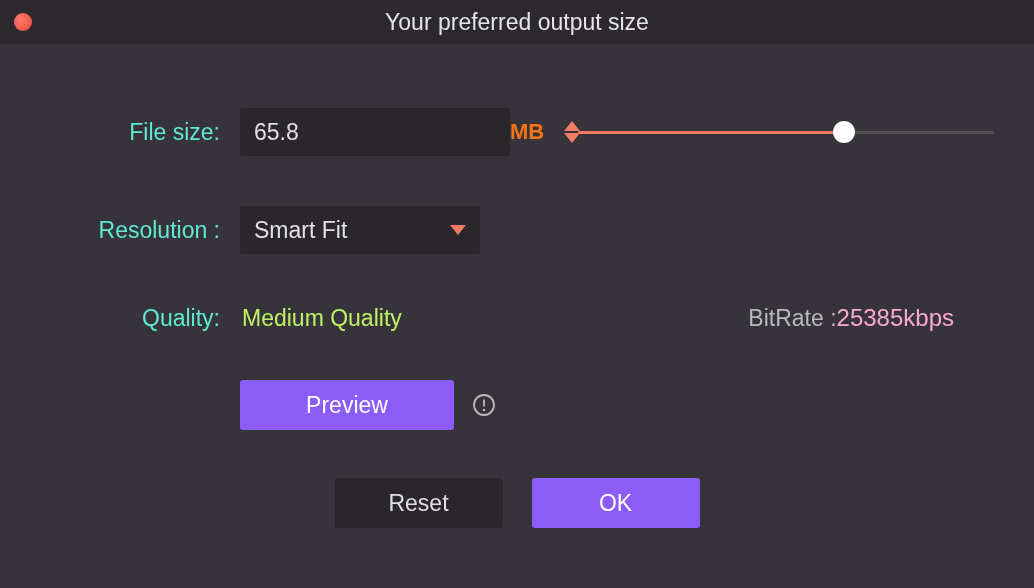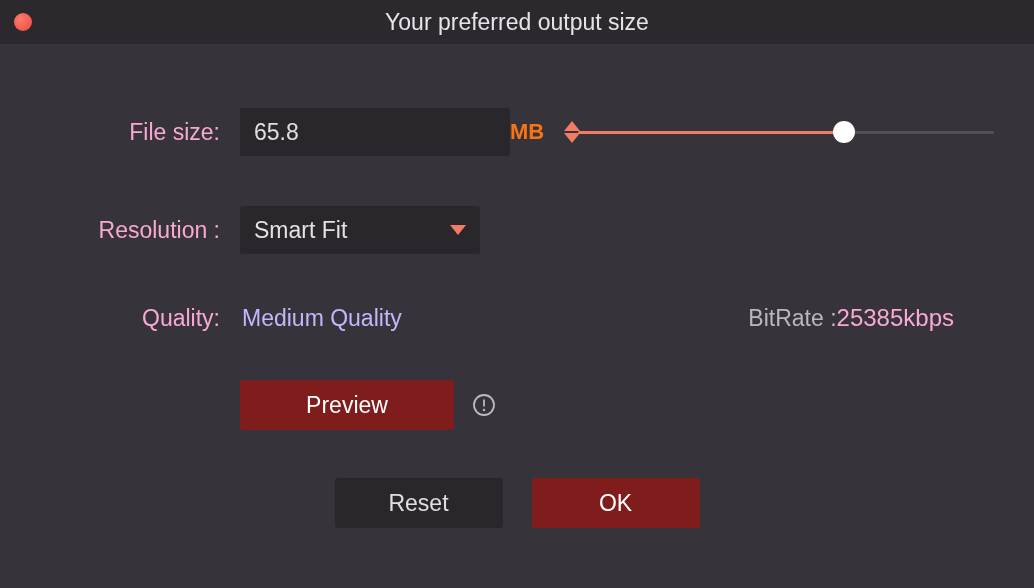--- a/index.html
+++ b/index.html
@@ -36,21 +36,21 @@
   }
   .row {
     display: flex;
     align-items: center;
     margin-bottom: 50px;
   }
   .label {
     width: 200px;
     text-align: right;
     padding-right: 20px;
-    color: #f9a8d4;
+    color: #5eead4;
     font-size: 23px;
   }
   
   .stepper {
     display: flex;
     align-items: stretch;
     width: 270px;
     height: 48px;
     background: #29272c;
     border-radius: 3px;
@@ -141,21 +141,21 @@
     border-right: 8px solid transparent;
     border-top: 10px solid #f17c63;
   }
   
   .info-row {
     display: flex;
     align-items: center;
     margin-bottom: 48px;
   }
   .value-text {
-    color: #c4b5fd;
+    color: #bef264;
     font-size: 23px;
     margin-left: 2px;
   }
   .bitrate-block {
     margin-left: auto;
     margin-right: 40px;
     display: flex;
     align-items: baseline;
     gap: 0;
   }
@@ -174,21 +174,21 @@
     border: none;
     border-radius: 3px;
     font-size: 23px;
     cursor: pointer;
     display: inline-flex;
     align-items: center;
     justify-content: center;
     padding: 0 28px;
   }
   .btn-purple {
-    background: #7f1d1d;
+    background: #8b5cf6;
     color: #fff;
   }
   .btn-dark {
     background: #29272c;
     color: #e0dee2;
   }
   .preview-btn { width: 214px; }
   .alert-icon {
     margin-left: 18px;
     color: #bdbabf;

